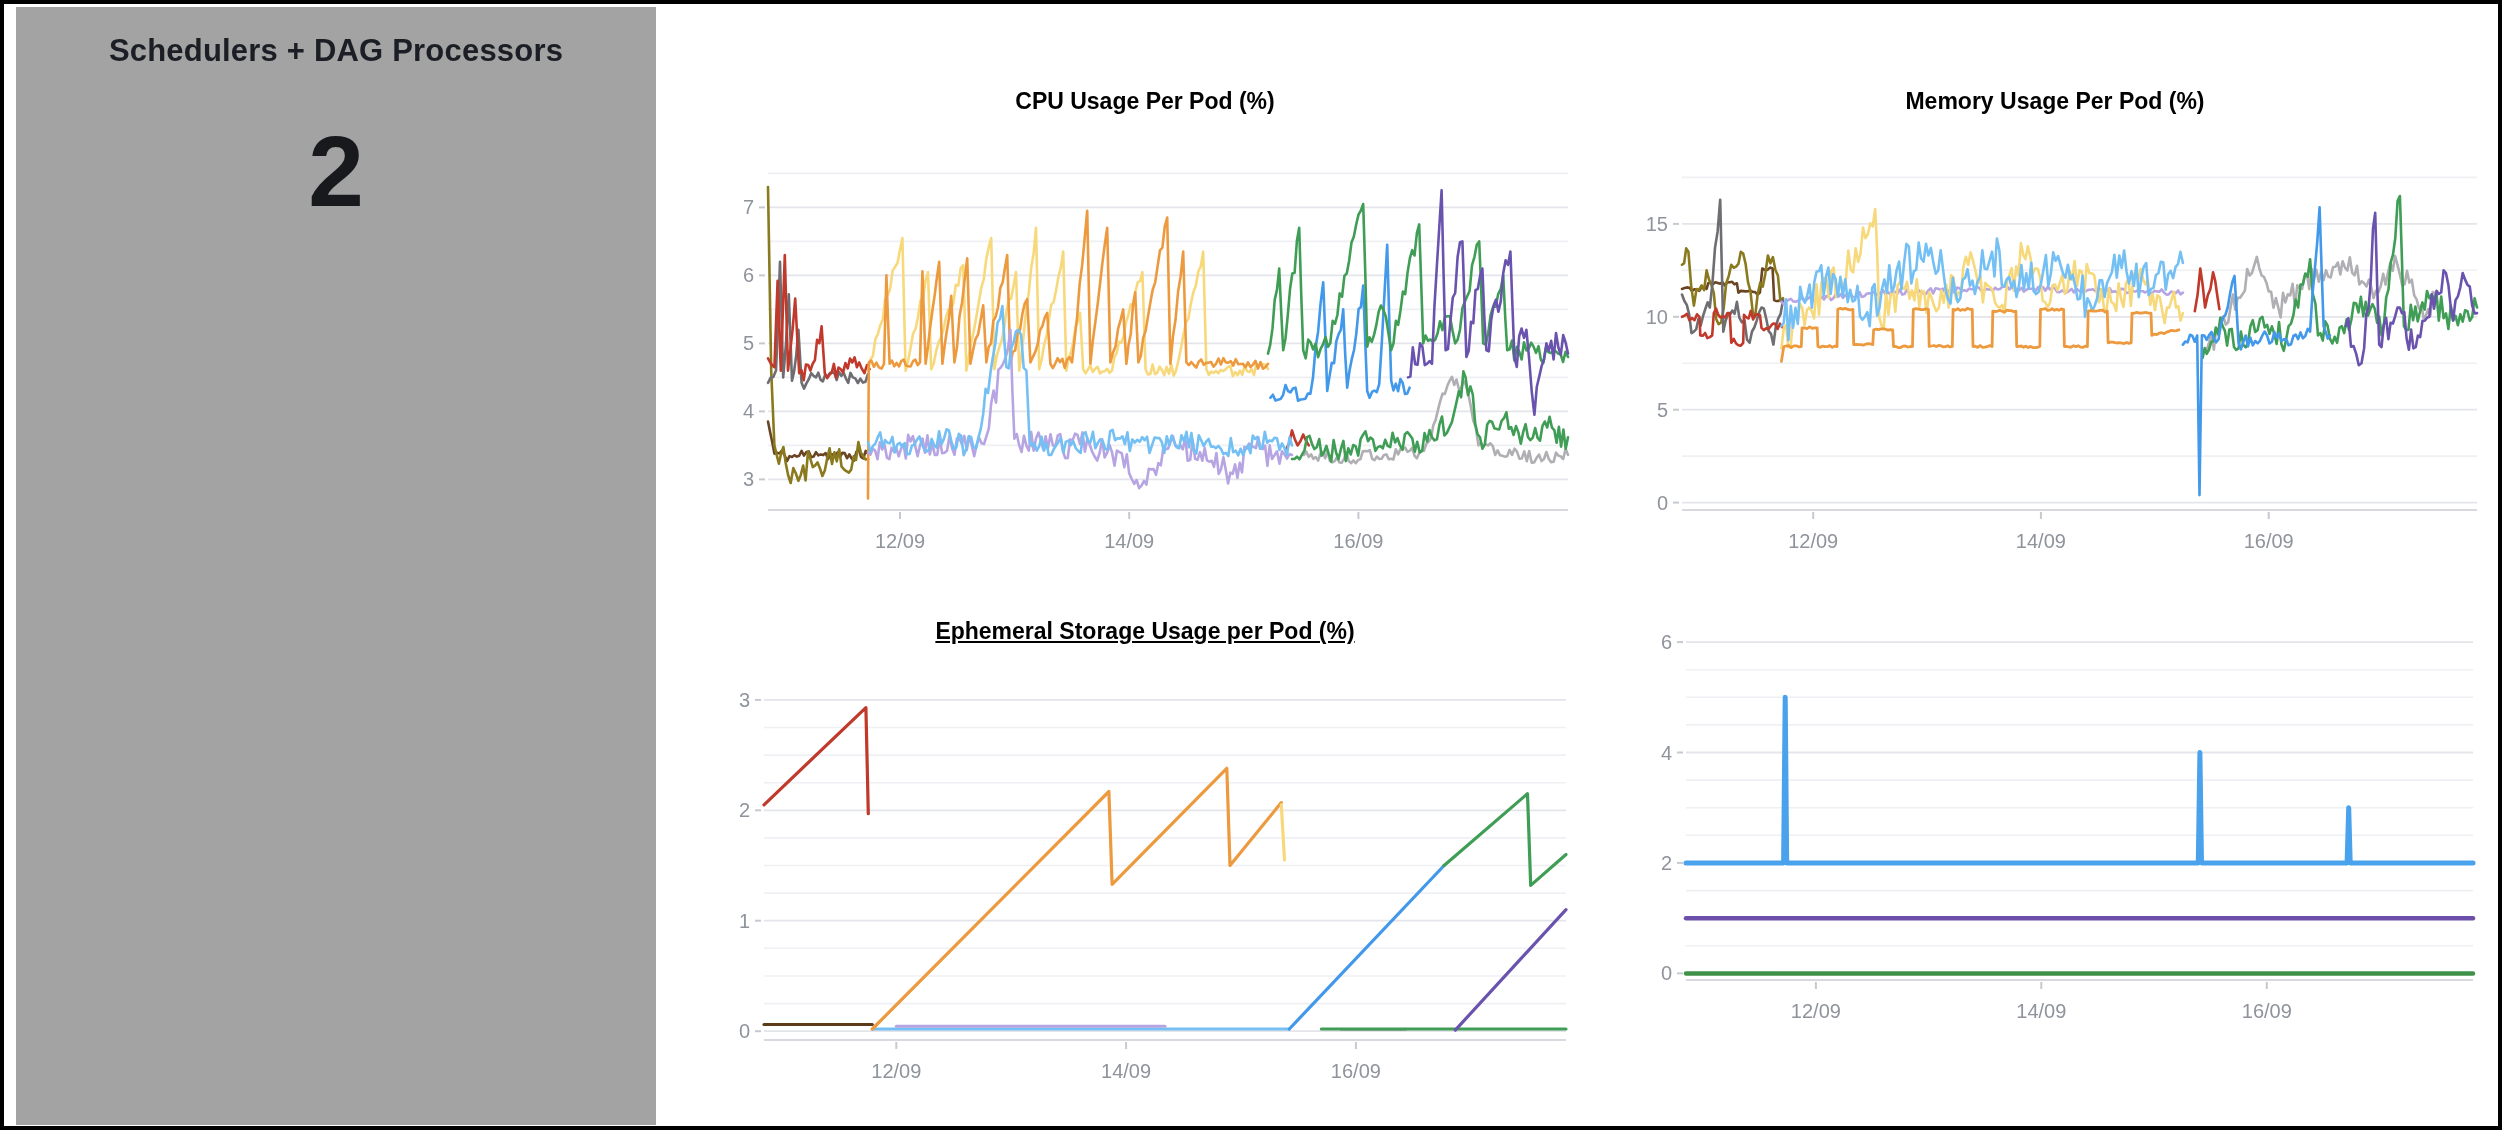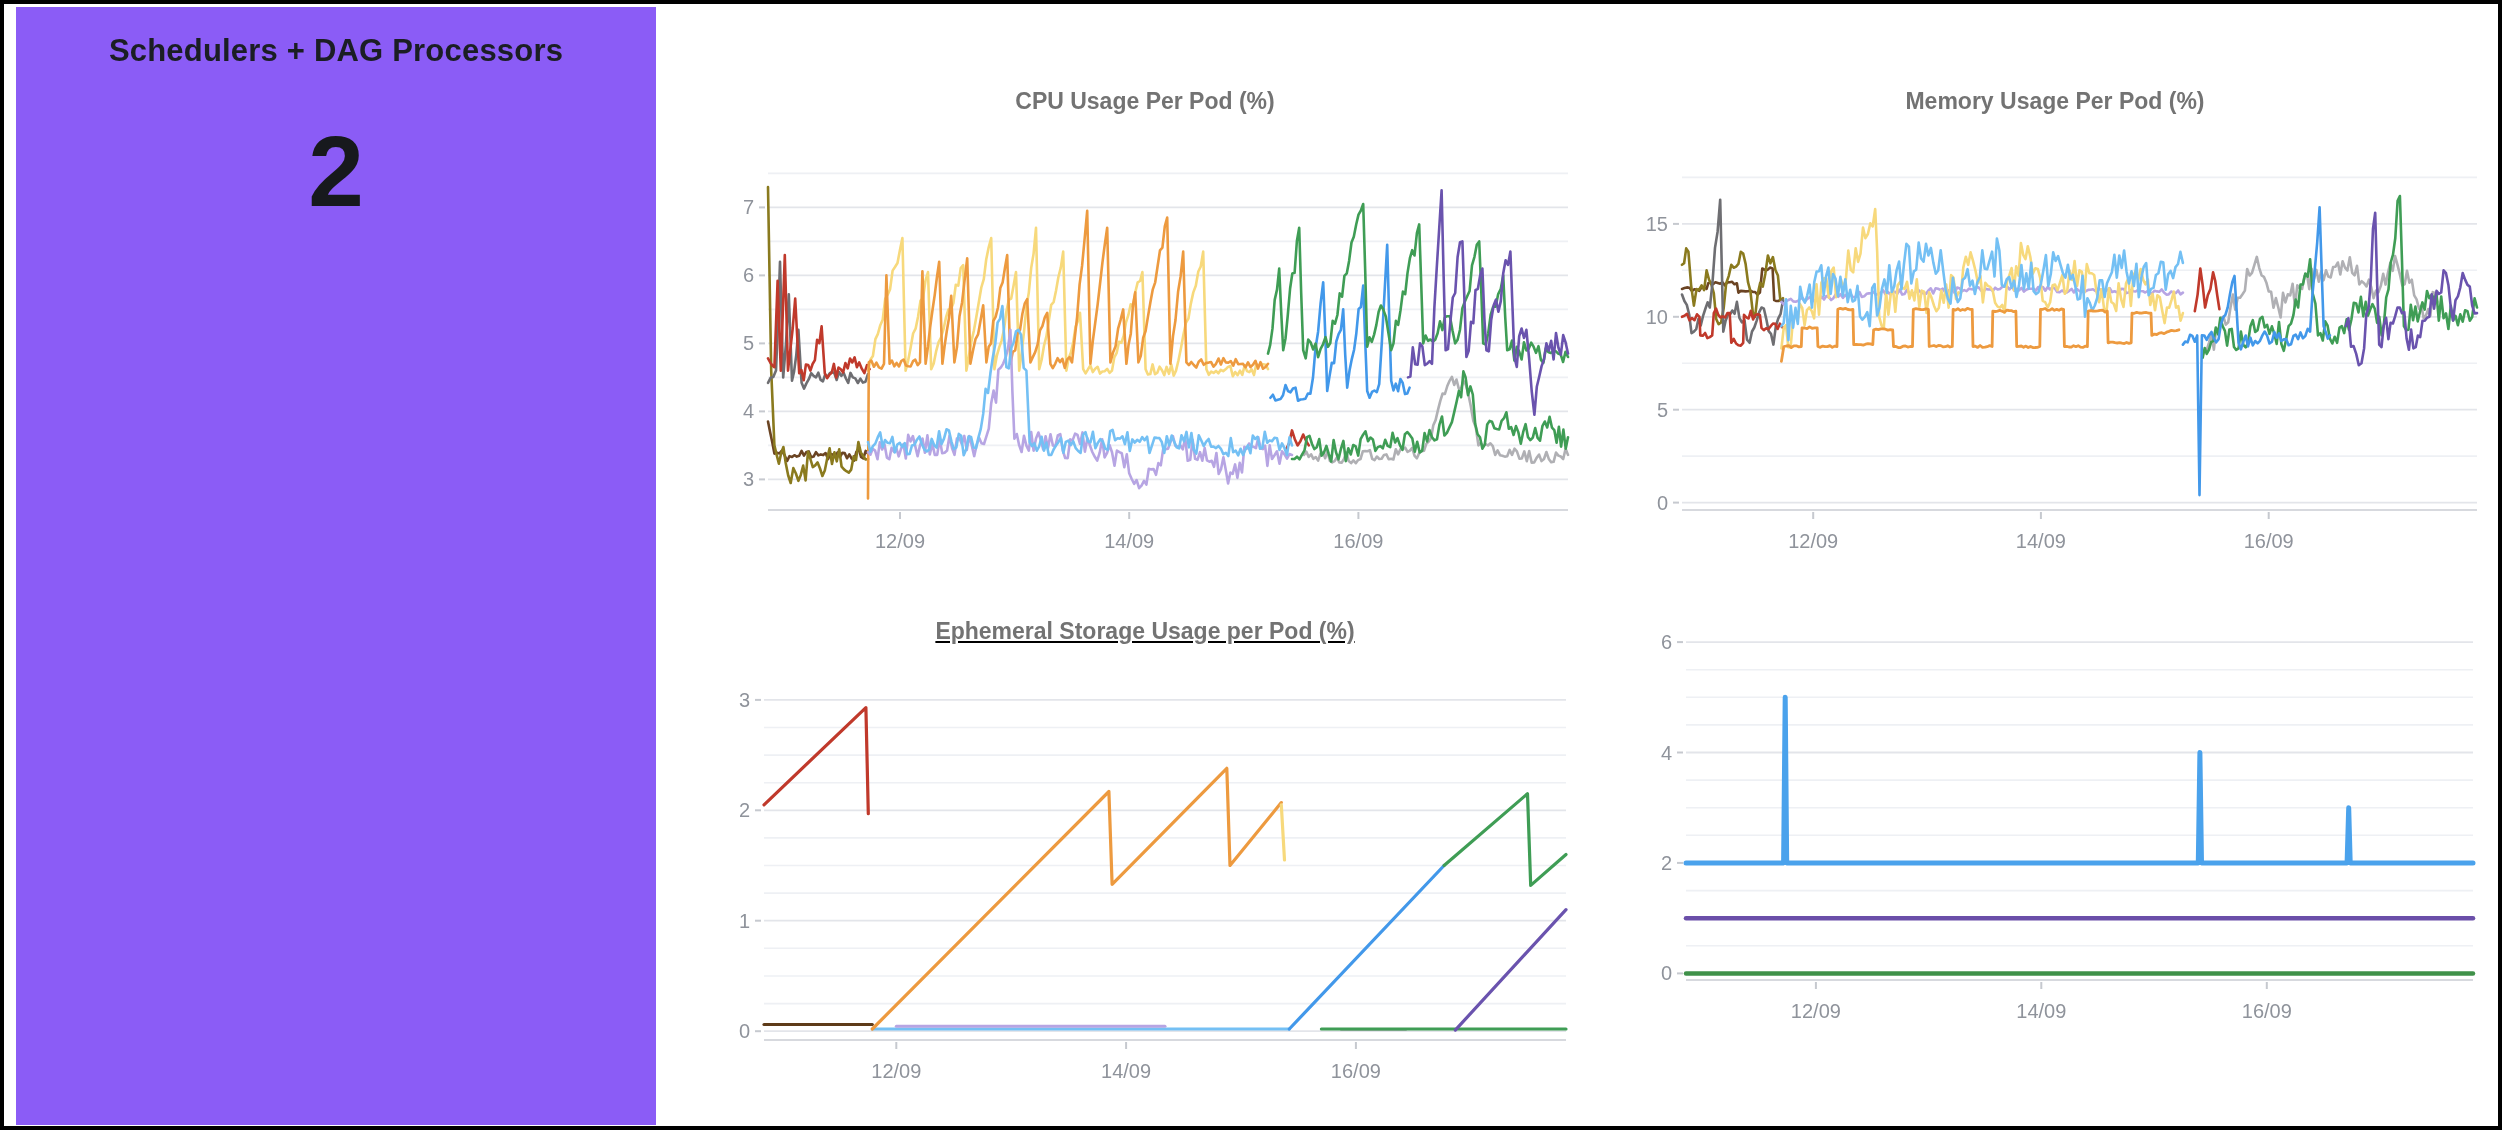--- a/index.html
+++ b/index.html
@@ -1,26 +1,26 @@
 <!DOCTYPE html>
 <html><head>
 <meta charset="utf-8">
 <style>
   html,body{margin:0;padding:0;background:#ffffff;font-family:"Liberation Sans",sans-serif;}
   .page{position:relative;width:2502px;height:1130px;background:#ffffff;overflow:hidden;}
   .frame{position:absolute;left:0;top:0;right:0;bottom:0;border:4px solid #000000;pointer-events:none;z-index:50;}
-  .sidebar{position:absolute;left:16px;top:7px;width:640px;height:1118px;background:#8b5cf6;}
+  .sidebar{position:absolute;left:16px;top:7px;width:640px;height:1118px;background:#a3a3a3;}
   .sidebar-title{margin-top:26px;text-align:center;font-size:31px;font-weight:700;color:#1b1e24;letter-spacing:0.2px;}
   .stat-value{margin-top:52px;text-align:center;font-size:100px;font-weight:800;color:#17191d;line-height:1;}
   .chart{position:absolute;background:#ffffff;}
   #chart-cpu{left:710px;top:55px;width:870px;height:510px;}
   #chart-mem{left:1620px;top:55px;width:870px;height:510px;}
   #chart-sto{left:710px;top:585px;width:870px;height:510px;text-decoration:underline;}
   #chart-pod{left:1620px;top:585px;width:870px;height:510px;}
-  .chart-title{height:60px;display:flex;align-items:flex-end;justify-content:center;font-size:23px;font-weight:700;color:#737373;}
+  .chart-title{height:60px;display:flex;align-items:flex-end;justify-content:center;font-size:23px;font-weight:700;color:#000000;}
   .plot{width:870px;height:450px;}
   svg text{font-family:"Liberation Sans",sans-serif;}
 </style>
 </head>
 <body>
 
 <div class="page">
   <div class="sidebar">
     <div class="sidebar-title">Schedulers + DAG Processors</div>
     <div class="stat-value">2</div>

